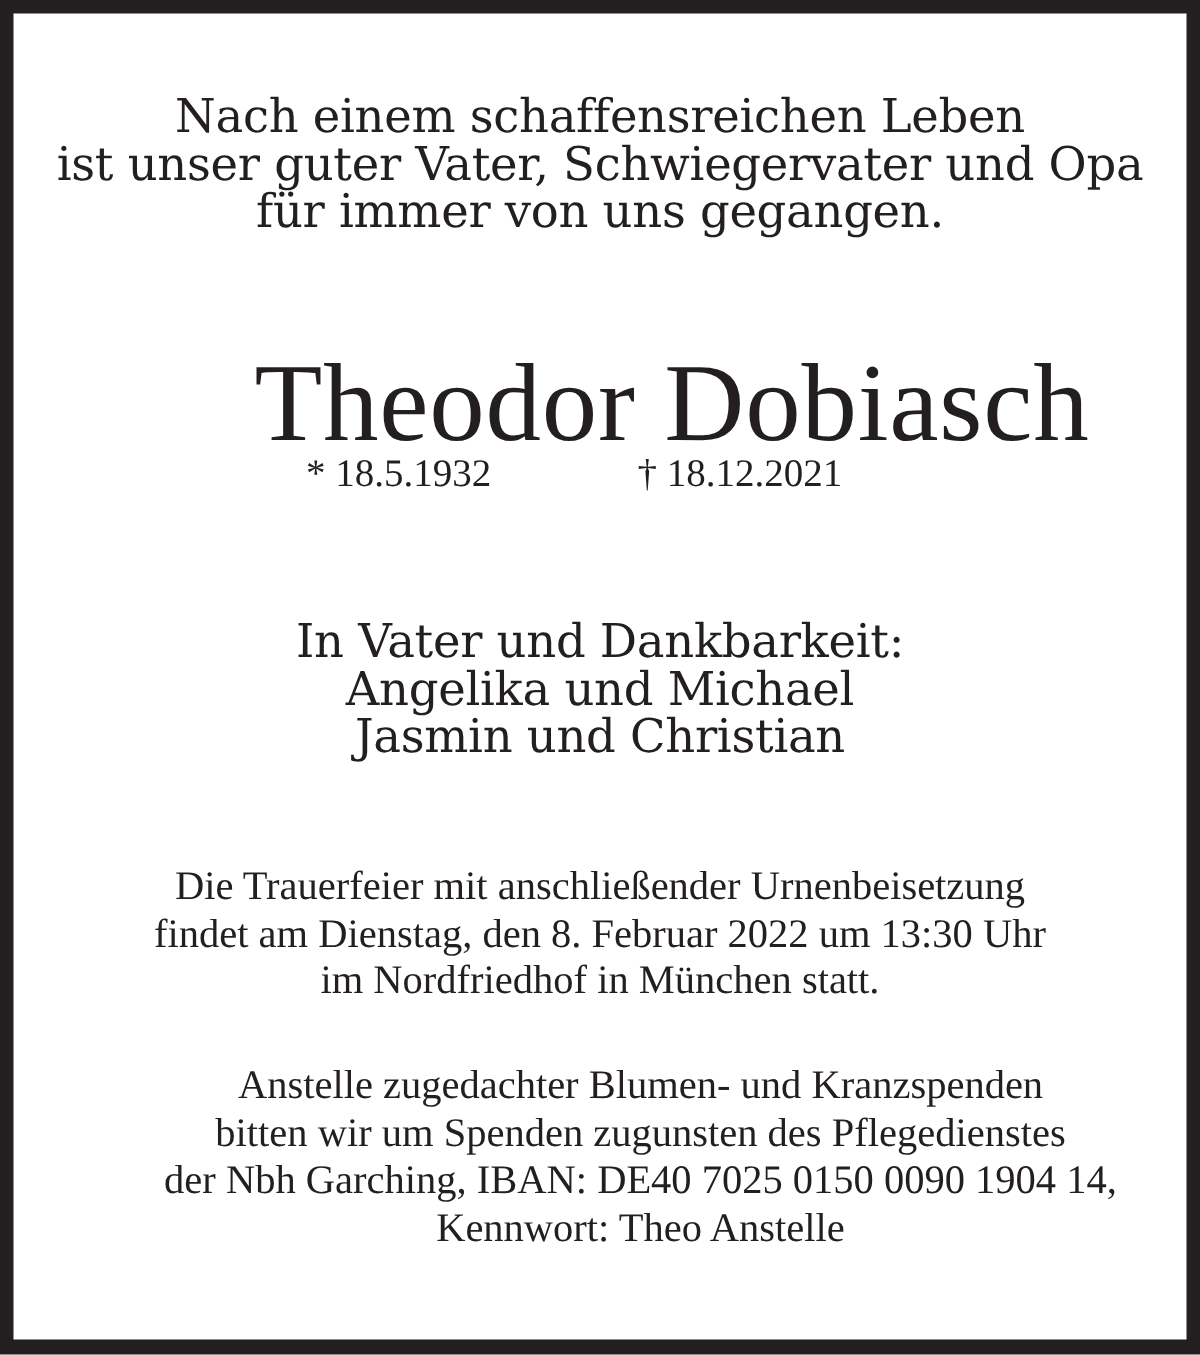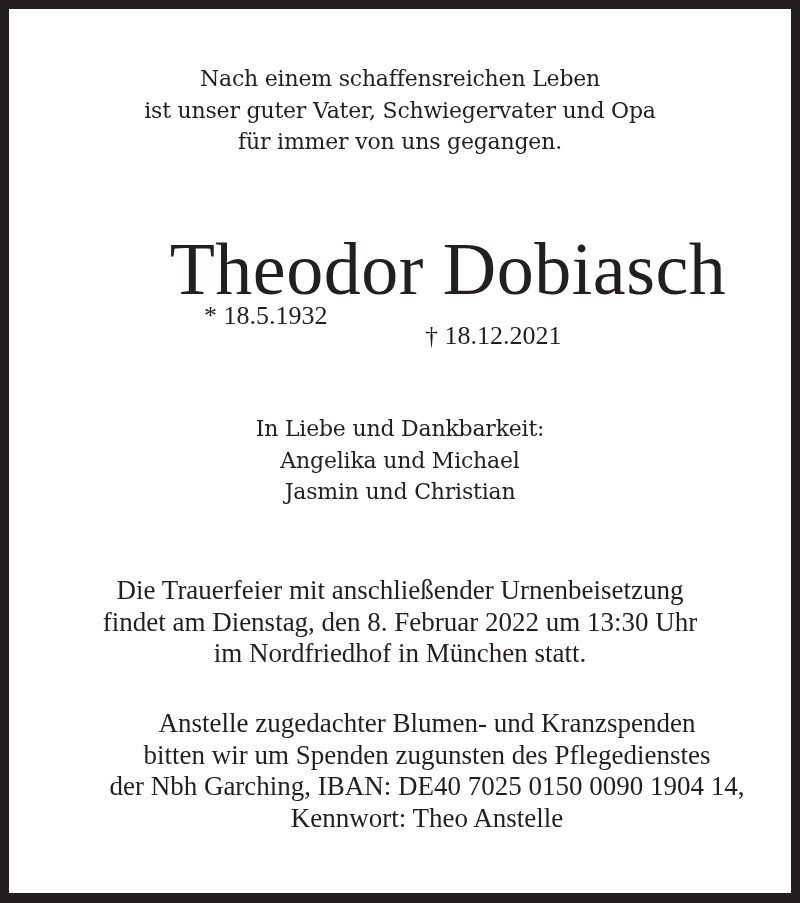--- a/index.html
+++ b/index.html
@@ -1,47 +1,47 @@
 <!DOCTYPE html>
 <html><head>
 <meta charset="utf-8">
 <style>
   html, body { margin:0; padding:0; }
   body { width:800px; height:903px; background:#231f20; position:relative; overflow:hidden; }
   .card { position:absolute; left:9px; top:9px; width:782px; height:884px; background:#ffffff; }
   .t { position:absolute; left:0; width:782px; text-align:center;
        font-family:"DejaVu Serif","Liberation Serif",serif; color:#231f20; }
-  .body { font-size:22px; line-height:31.5px; letter-spacing:-0.2px; }
+  .body { font-size:31px; line-height:31.5px; letter-spacing:-0.2px; }
   .cond { font-family:"Liberation Serif","DejaVu Serif",serif; font-size:27px; line-height:31.5px; }
   .name { font-family:"Liberation Serif","DejaVu Serif",serif; font-size:74px; line-height:80px; letter-spacing:0.5px; }
   .dates { font-family:"Liberation Serif","DejaVu Serif",serif; font-size:26px; line-height:30px; }
   .line { display:block; white-space:nowrap; }
   .birth { position:absolute; left:195px; top:0; }
-  .death { position:absolute; left:416px; top:0;margin-top:20px; }
+  .death { position:absolute; left:416px; top:0; }
 </style>
 </head>
 <body>
 
 <div class="card">
 
   <div class="t body" style="top:54px;">
     <span class="line">Nach einem schaffensreichen Leben</span>
     <span class="line">ist unser guter Vater, Schwiegervater und Opa</span>
     <span class="line">für immer von uns gegangen.</span>
   </div>
 
   <div class="t name" style="top:220px;padding-left:48px;">Theodor Dobiasch</div>
 
   <div class="t dates" style="top:292px; height:30px;text-align:center;">
     <span class="birth">* 18.5.1932</span>
     <span class="death">† 18.12.2021</span>
   </div>
 
   <div class="t body" style="top:404px;">
-    <span class="line">In Liebe und Dankbarkeit:</span>
+    <span class="line">In Vater und Dankbarkeit:</span>
     <span class="line">Angelika und Michael</span>
     <span class="line">Jasmin und Christian</span>
   </div>
 
   <div class="t cond" style="top:566px;">
     <span class="line">Die Trauerfeier mit anschließender Urnenbeisetzung</span>
     <span class="line">findet am Dienstag, den 8. Februar 2022 um 13:30 Uhr</span>
     <span class="line">im Nordfriedhof in München statt.</span>
   </div>
 

